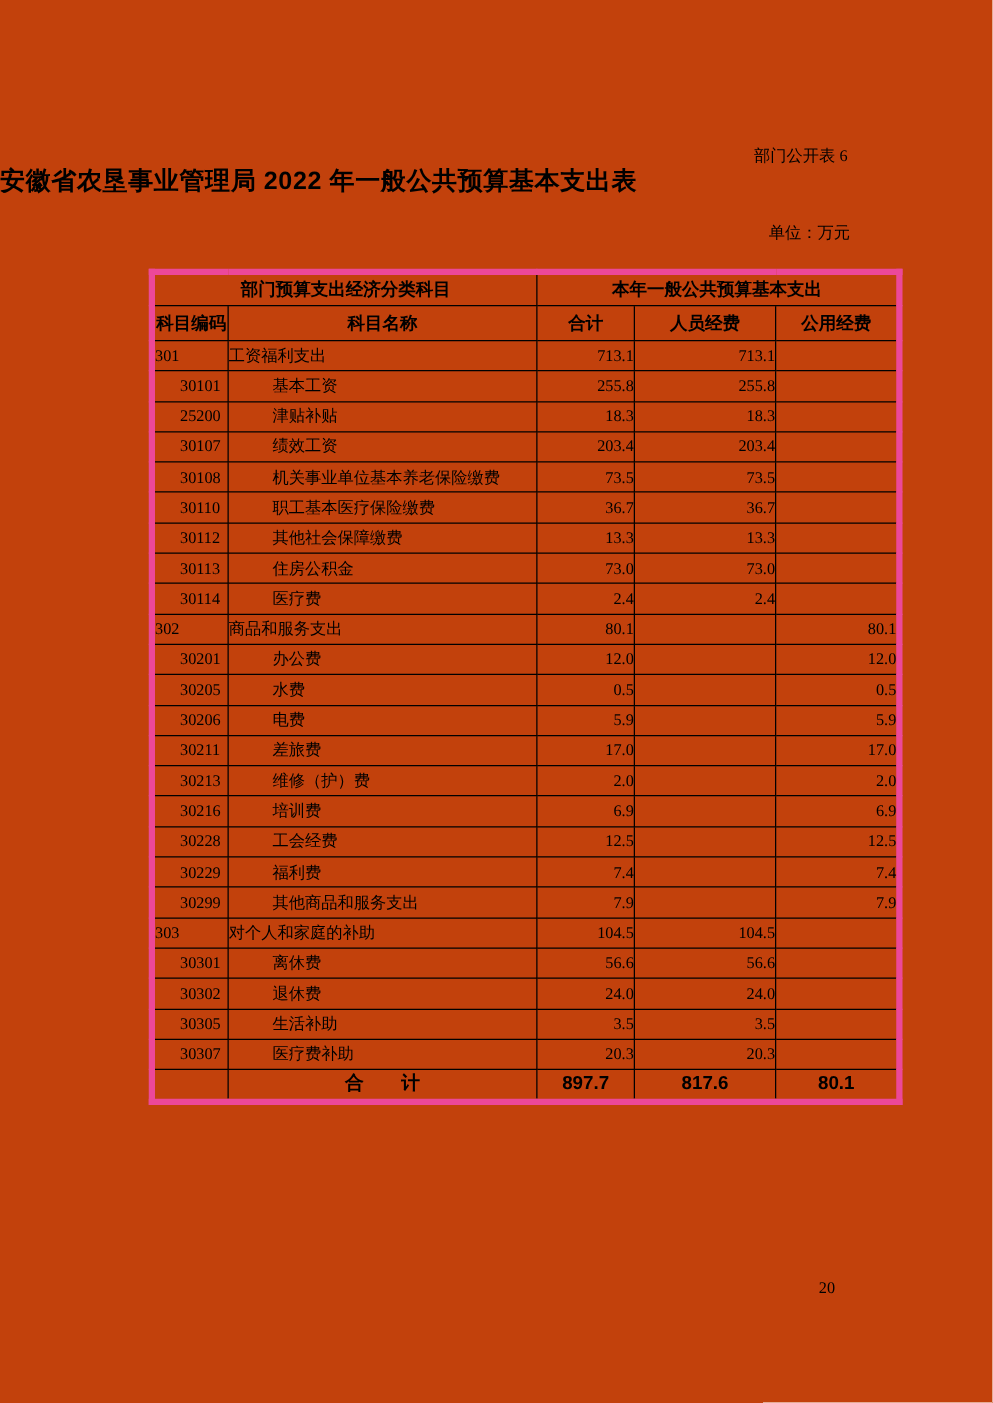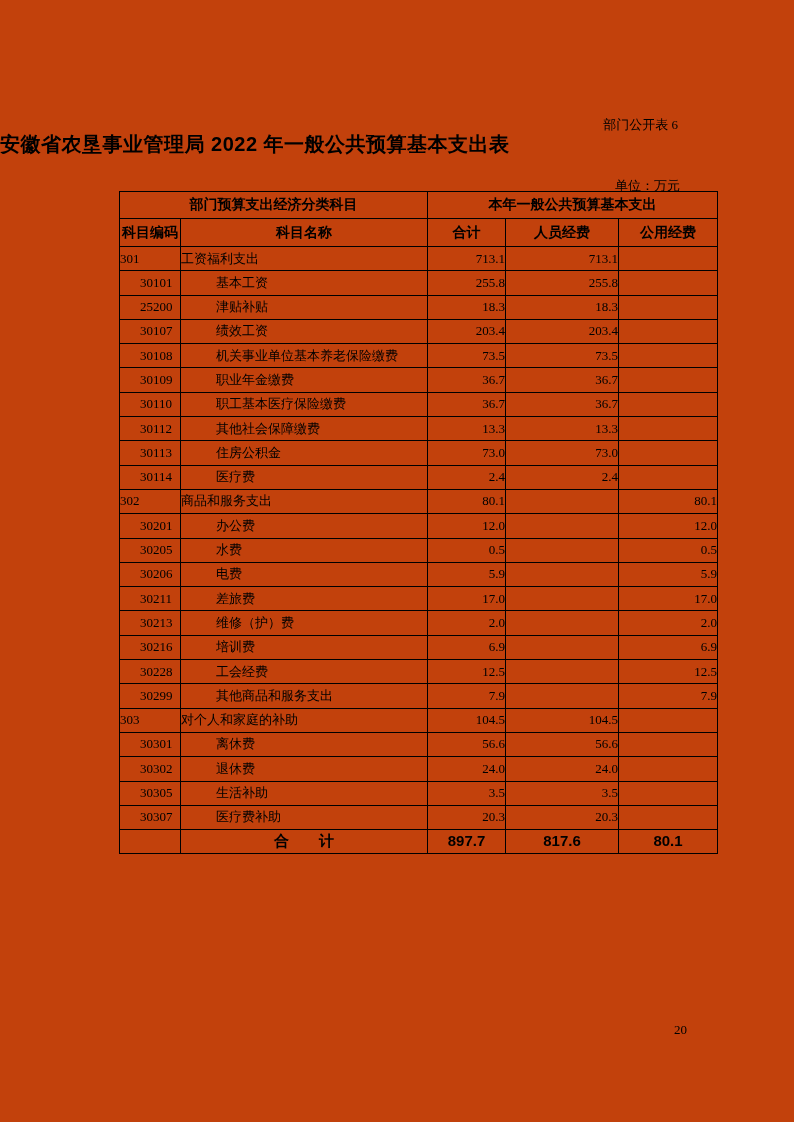--- a/index.html
+++ b/index.html
@@ -32,26 +32,26 @@
   }
   .unit-label {
     position: absolute;
     top: 177px;
     right: 114px;
     font-size: 13px;
     margin-left: 44px;
   }
   table.budget-table {
     position: absolute;
-    top: 191px;
+    top: 215px;
     left: 119px;
     width: 598px;
     border-collapse: collapse;
     table-layout: fixed;
-    border: 1px solid #ec4899;
+    border: 5px solid #ec4899;
     padding-left: 27px;
   }
   .budget-table th, .budget-table td {
     border: 1.5px solid #000;
     padding: 0;
     vertical-align: middle;
     line-height: 1.1;
     overflow: hidden;
     white-space: nowrap;
   }
@@ -73,21 +73,21 @@
     height: 23px;
     font-weight: bold;
     font-size: 15px;
     text-align: center;
     font-family: "Liberation Sans", "DejaVu Sans", sans-serif;
   }
   .budget-table tfoot td.total-label { letter-spacing: 0; }
   .page-number {
     position: absolute;
     top: 1022px;
-    left: 674px;
+    left: 655px;
     font-size: 13px;
   }
 </style>
 </head>
 <body>
 
 <div class="page">
 
   <div class="corner-label">部门公开表 6</div>
 
@@ -146,27 +146,20 @@
     <td class="cell-num"></td>
   </tr>
         <tr class="lvl2">
     <td class="cell-code">30108</td>
     <td class="cell-name">机关事业单位基本养老保险缴费</td>
     <td class="cell-num">73.5</td>
     <td class="cell-num">73.5</td>
     <td class="cell-num"></td>
   </tr>
         <tr class="lvl2">
-    <td class="cell-code">30109</td>
-    <td class="cell-name">职业年金缴费</td>
-    <td class="cell-num">36.7</td>
-    <td class="cell-num">36.7</td>
-    <td class="cell-num"></td>
-  </tr>
-        <tr class="lvl2">
     <td class="cell-code">30110</td>
     <td class="cell-name">职工基本医疗保险缴费</td>
     <td class="cell-num">36.7</td>
     <td class="cell-num">36.7</td>
     <td class="cell-num"></td>
   </tr>
         <tr class="lvl2">
     <td class="cell-code">30112</td>
     <td class="cell-name">其他社会保障缴费</td>
     <td class="cell-num">13.3</td>
@@ -235,20 +228,27 @@
     <td class="cell-num">6.9</td>
     <td class="cell-num"></td>
     <td class="cell-num">6.9</td>
   </tr>
         <tr class="lvl2">
     <td class="cell-code">30228</td>
     <td class="cell-name">工会经费</td>
     <td class="cell-num">12.5</td>
     <td class="cell-num"></td>
     <td class="cell-num">12.5</td>
+  </tr>
+        <tr class="lvl2">
+    <td class="cell-code">30229</td>
+    <td class="cell-name">福利费</td>
+    <td class="cell-num">7.4</td>
+    <td class="cell-num"></td>
+    <td class="cell-num">7.4</td>
   </tr>
         <tr class="lvl2">
     <td class="cell-code">30299</td>
     <td class="cell-name">其他商品和服务支出</td>
     <td class="cell-num">7.9</td>
     <td class="cell-num"></td>
     <td class="cell-num">7.9</td>
   </tr>
         <tr class="lvl1">
     <td class="cell-code">303</td>

